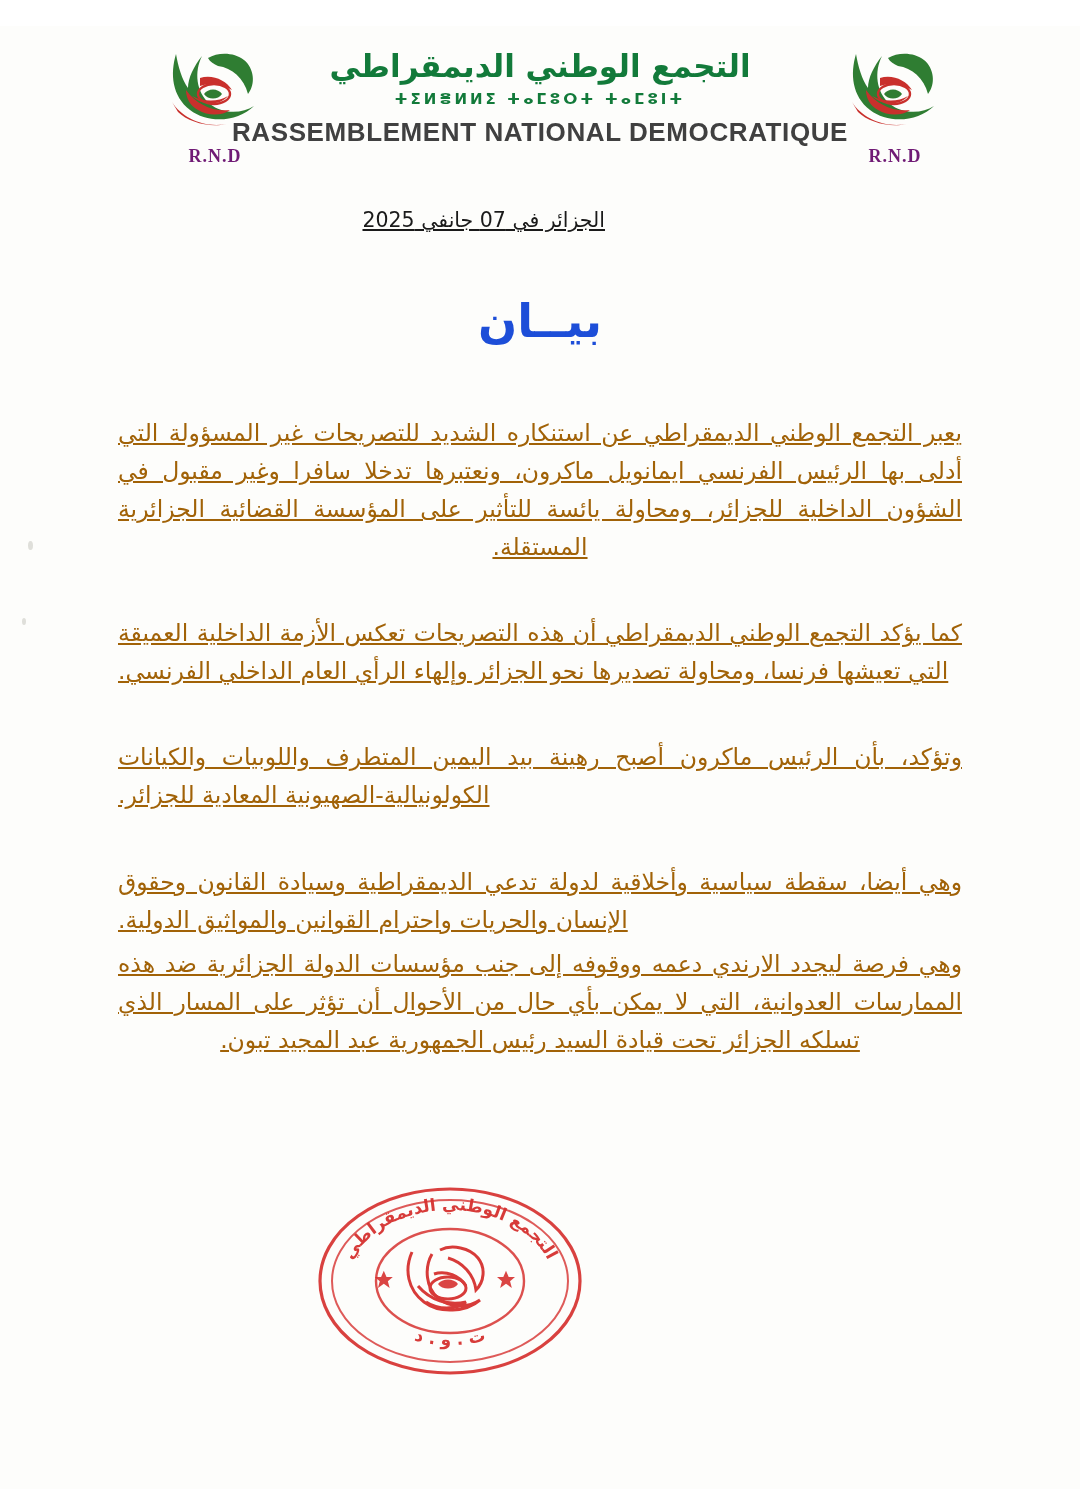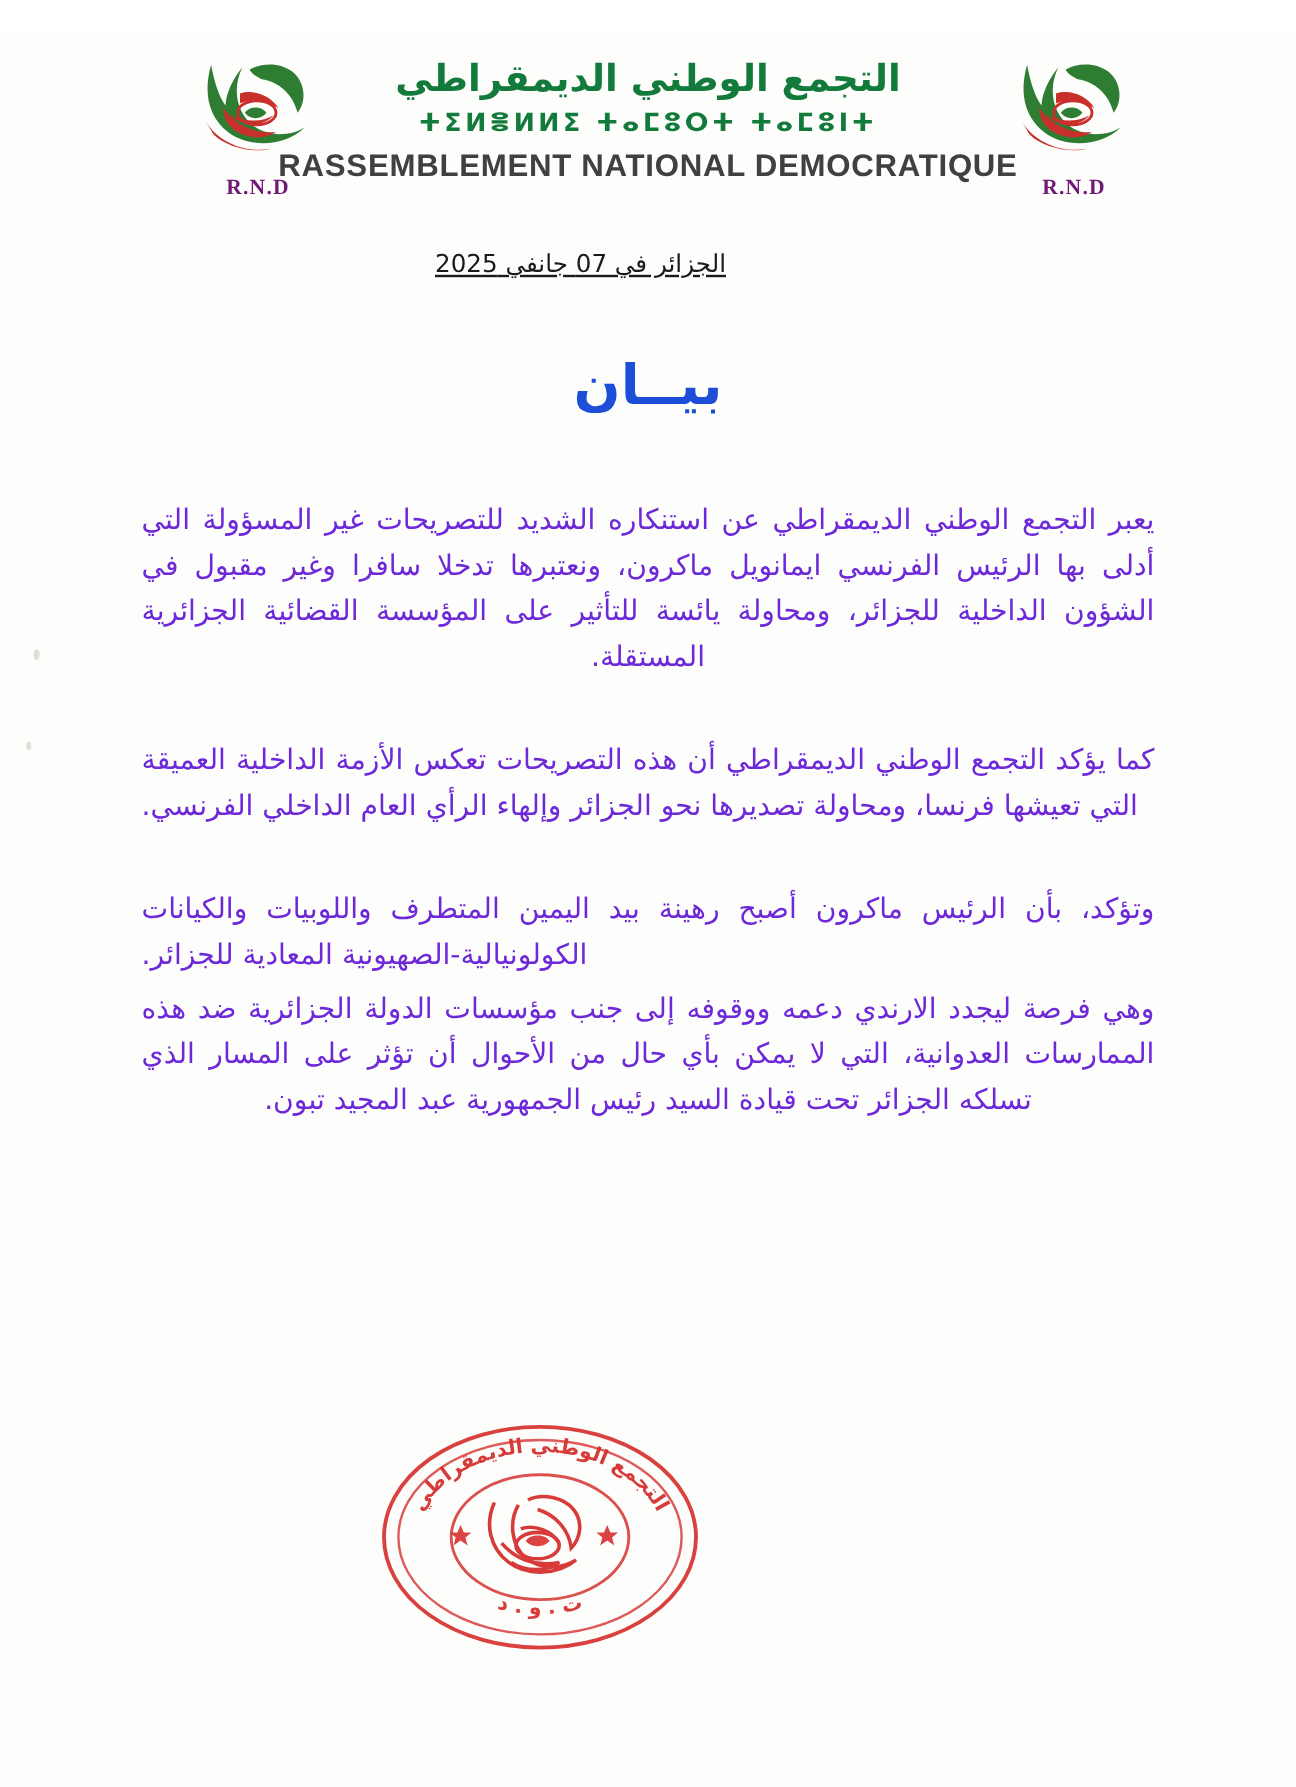--- a/index.html
+++ b/index.html
@@ -64,21 +64,21 @@
     font-family: "DejaVu Sans", sans-serif;
     font-weight: bold;
     font-size: 31px;
     letter-spacing: 2px;
     color: #127a3a;
     direction: rtl;
   }
   .party-name-tif {
     font-family: "DejaVu Sans", sans-serif;
     font-weight: bold;
-    font-size: 21px;
+    font-size: 15px;
     letter-spacing: 3px;
     color: #127a3a;
     margin-top: 6px;
     direction: ltr;
   }
   .party-name-fr {
     font-family: Liberation Sans, sans-serif;
     font-weight: bold;
     font-size: 26px;
     letter-spacing: 0.6px;
@@ -116,21 +116,22 @@
     margin: 66px 118px 0 118px;
     direction: rtl;
     text-align: justify;
     text-align-last: center;
   }
   .body-text p {
     margin: 0 0 6px 0;
     font-family: "DejaVu Sans", sans-serif;
     font-size: 23.5px;
     line-height: 1.62;
-    color: #6d28d9;
+    color: #a16207;
+    text-decoration: underline;
   }
   .body-text p.justify-last-right {
     text-align-last: left;
     margin-top: 48px;
   }
 
   
   .stamp-wrap {
     position: absolute;
     left: 300px;
@@ -198,20 +199,21 @@
   </div>
 
   <div class="date-line">الجزائر في 07 جانفي 2025</div>
 
   <div class="doc-title">بيــان</div>
 
   <div class="body-text">
     <p>يعبر التجمع الوطني الديمقراطي عن استنكاره الشديد للتصريحات غير المسؤولة التي أدلى بها الرئيس الفرنسي ايمانويل ماكرون، ونعتبرها تدخلا سافرا وغير مقبول في الشؤون الداخلية للجزائر، ومحاولة يائسة للتأثير على المؤسسة القضائية الجزائرية المستقلة.</p>
     <p class="justify-last-right">كما يؤكد التجمع الوطني الديمقراطي أن هذه التصريحات تعكس الأزمة الداخلية العميقة التي تعيشها فرنسا، ومحاولة تصديرها نحو الجزائر وإلهاء الرأي العام الداخلي الفرنسي.</p>
     <p class="justify-last-right">وتؤكد، بأن الرئيس ماكرون أصبح رهينة بيد اليمين المتطرف واللوبيات والكيانات الكولونيالية-الصهيونية المعادية للجزائر.</p>
+    <p class="justify-last-right">وهي أيضا، سقطة سياسية وأخلاقية لدولة تدعي الديمقراطية وسيادة القانون وحقوق الإنسان والحريات واحترام القوانين والمواثيق الدولية.</p>
     <p>وهي فرصة ليجدد الارندي دعمه ووقوفه إلى جنب مؤسسات الدولة الجزائرية ضد هذه الممارسات العدوانية، التي لا يمكن بأي حال من الأحوال أن تؤثر على المسار الذي تسلكه الجزائر تحت قيادة السيد رئيس الجمهورية عبد المجيد تبون.</p>
   </div>
 
   <div class="stamp-wrap">
     <svg width="300" height="205" viewBox="0 0 300 205">
       <defs>
         <path id="arcTop" d="M 46 108 A 104 76 0 0 1 254 108"></path>
         <path id="arcBottom" d="M 58 120 A 96 66 0 0 0 242 120"></path>
       </defs>
       <ellipse cx="150" cy="103" rx="130" ry="92" fill="none" stroke="#d6312f" stroke-width="3.2" opacity="0.92"></ellipse>

